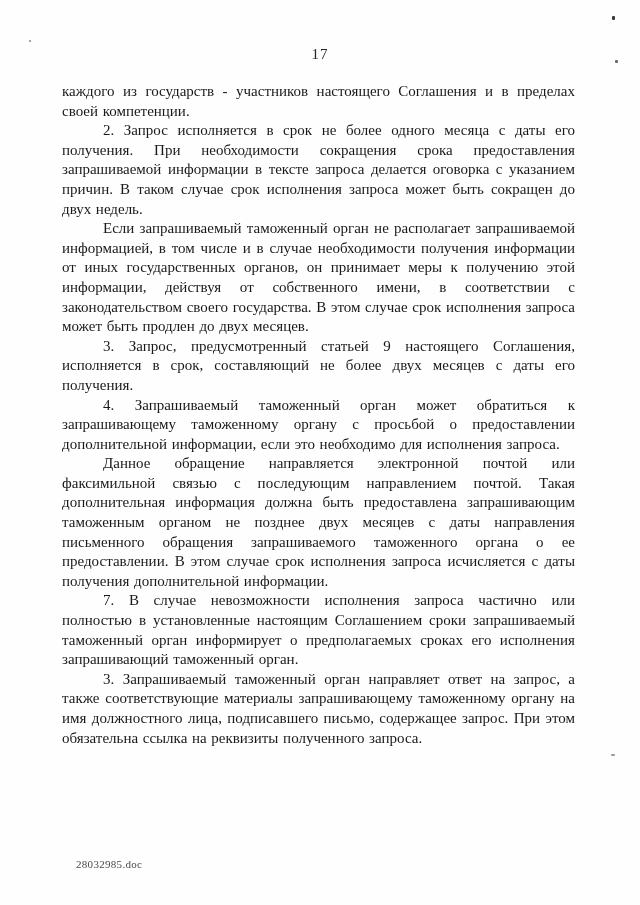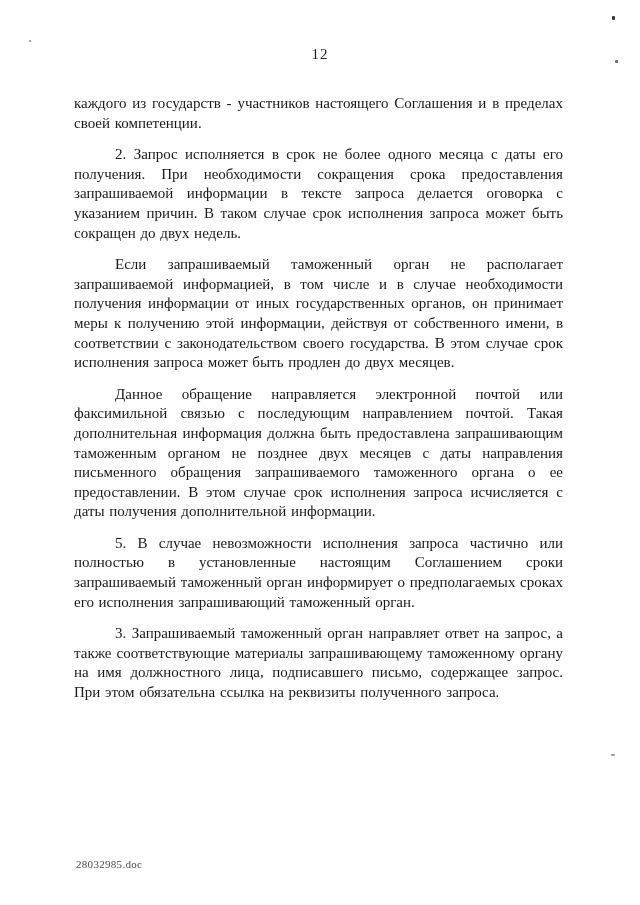--- a/index.html
+++ b/index.html
@@ -33,21 +33,21 @@
     position: absolute;
     left: 62px;
     top: 82px;
     width: 513px;
     font-size: 15px;
     line-height: 19.6px;
     text-align: justify;
     color: #191919;
   }
   .doc-body p {
-    margin: 12px;
+    margin: 0;
     padding: 0;
     text-indent: 41px;
     word-spacing: 0.06em;
   }
   .doc-body p.continuation {
     text-indent: 0;
   }
   .doc-footer {
     position: absolute;
     left: 76px;
@@ -69,26 +69,28 @@
 </head>
 <body>
 
 <div class="page">
 
   <div class="speck speck-1"></div>
   <div class="speck speck-2"></div>
   <div class="speck speck-3"></div>
   <div class="speck speck-4"></div>
 
-  <div class="page-number">12</div>
+  <div class="page-number">17</div>
 
   <div class="doc-body">
     <p class="continuation">каждого из государств - участников настоящего Соглашения и в пределах своей компетенции.</p>
     <p>2. Запрос исполняется в срок не более одного месяца с даты его получения. При необходимости сокращения срока предоставления запрашиваемой информации в тексте запроса делается оговорка с указанием причин. В таком случае срок исполнения запроса может быть сокращен до двух недель.</p>
     <p>Если запрашиваемый таможенный орган не располагает запрашиваемой информацией, в том числе и в случае необходимости получения информации от иных государственных органов, он принимает меры к получению этой информации, действуя от собственного имени, в соответствии с законодательством своего государства. В этом случае срок исполнения запроса может быть продлен до двух месяцев.</p>
+    <p>3. Запрос, предусмотренный статьей 9 настоящего Соглашения, исполняется в срок, составляющий не более двух месяцев с даты его получения.</p>
+    <p>4. Запрашиваемый таможенный орган может обратиться к запрашивающему таможенному органу с просьбой о предоставлении дополнительной информации, если это необходимо для исполнения запроса.</p>
     <p>Данное обращение направляется электронной почтой или факсимильной связью с последующим направлением почтой. Такая дополнительная информация должна быть предоставлена запрашивающим таможенным органом не позднее двух месяцев с даты направления письменного обращения запрашиваемого таможенного органа о ее предоставлении. В этом случае срок исполнения запроса исчисляется с даты получения дополнительной информации.</p>
-    <p>5. В случае невозможности исполнения запроса частично или полностью в установленные настоящим Соглашением сроки запрашиваемый таможенный орган информирует о предполагаемых сроках его исполнения запрашивающий таможенный орган.</p>
+    <p>7. В случае невозможности исполнения запроса частично или полностью в установленные настоящим Соглашением сроки запрашиваемый таможенный орган информирует о предполагаемых сроках его исполнения запрашивающий таможенный орган.</p>
     <p>3. Запрашиваемый таможенный орган направляет ответ на запрос, а также соответствующие материалы запрашивающему таможенному органу на имя должностного лица, подписавшего письмо, содержащее запрос. При этом обязательна ссылка на реквизиты полученного запроса.</p>
   </div>
 
   <div class="doc-footer">28032985.doc</div>
 
 </div>
 
 </body></html>

